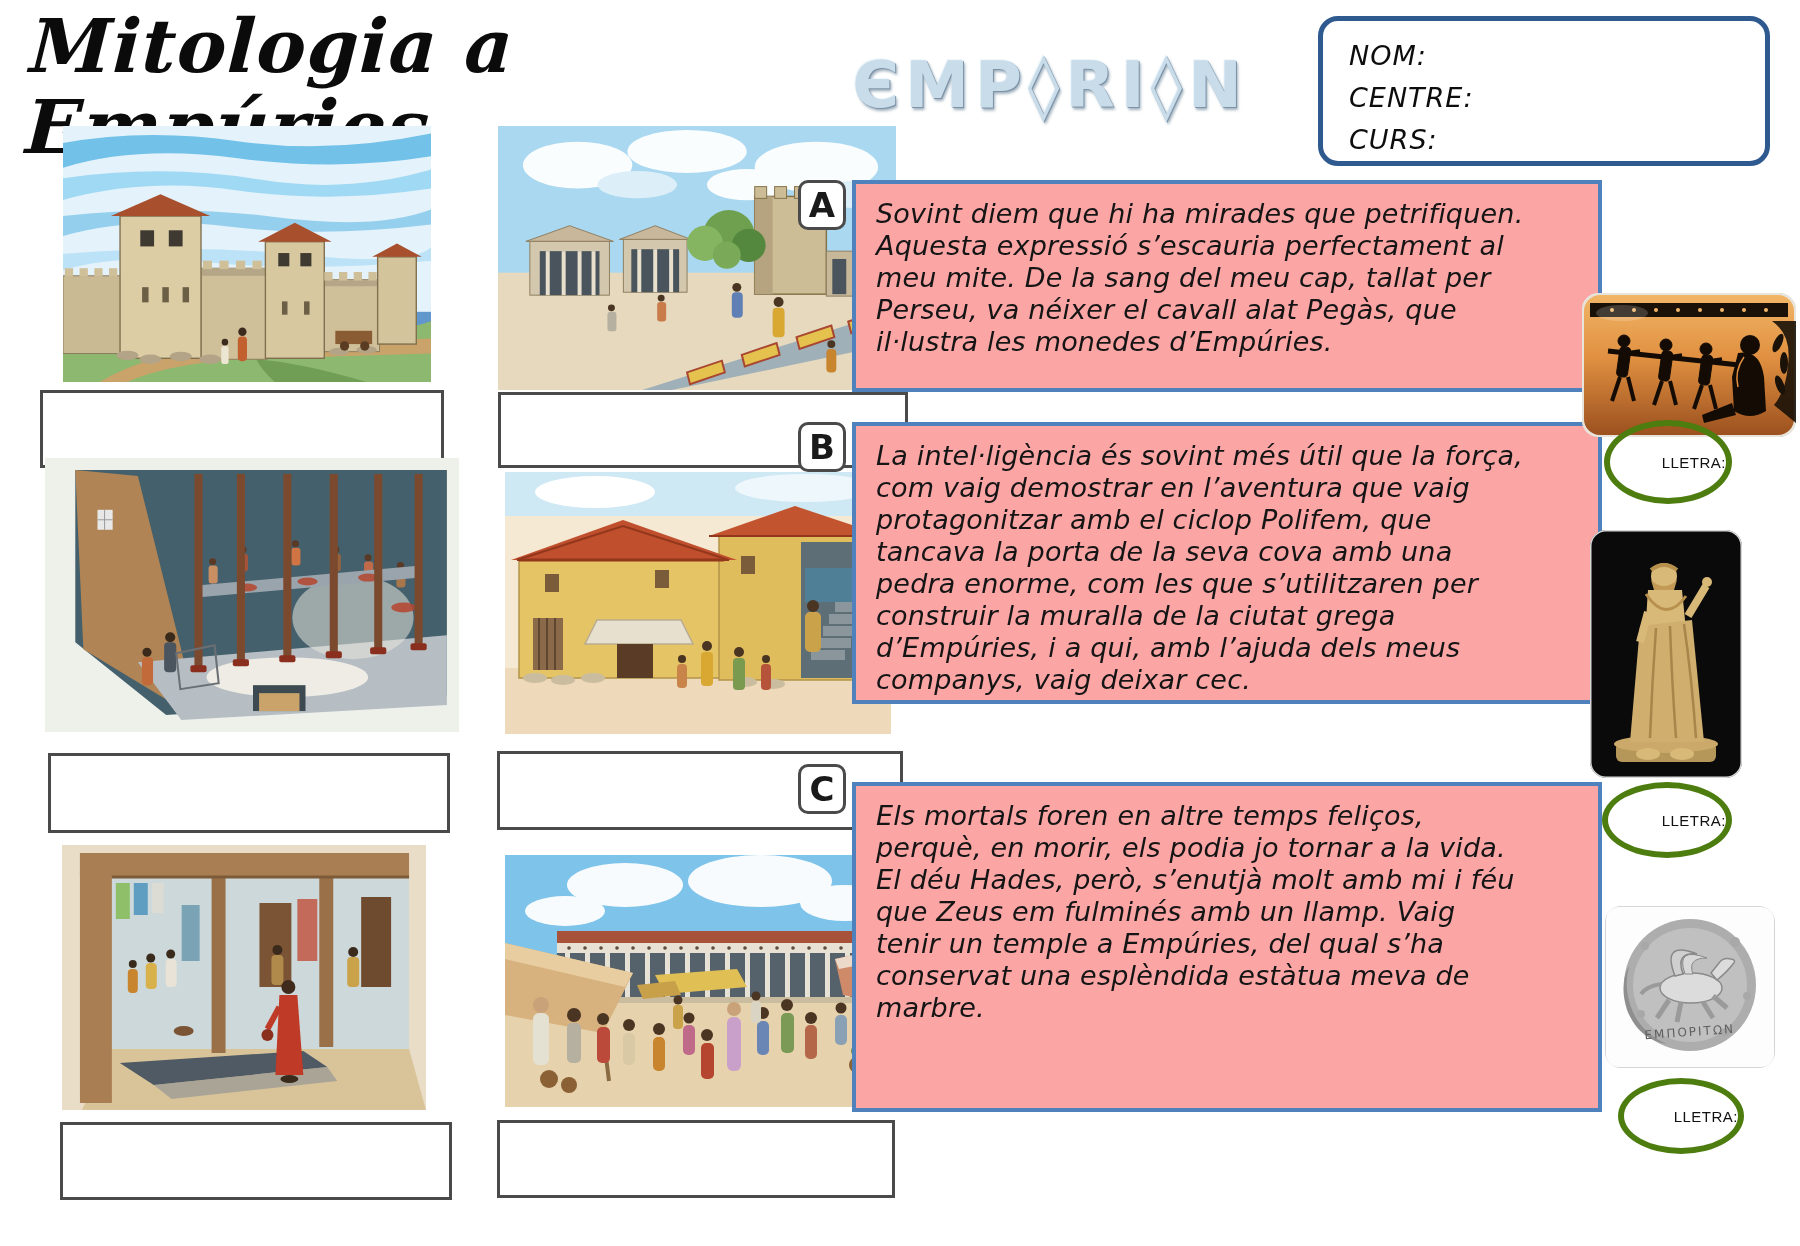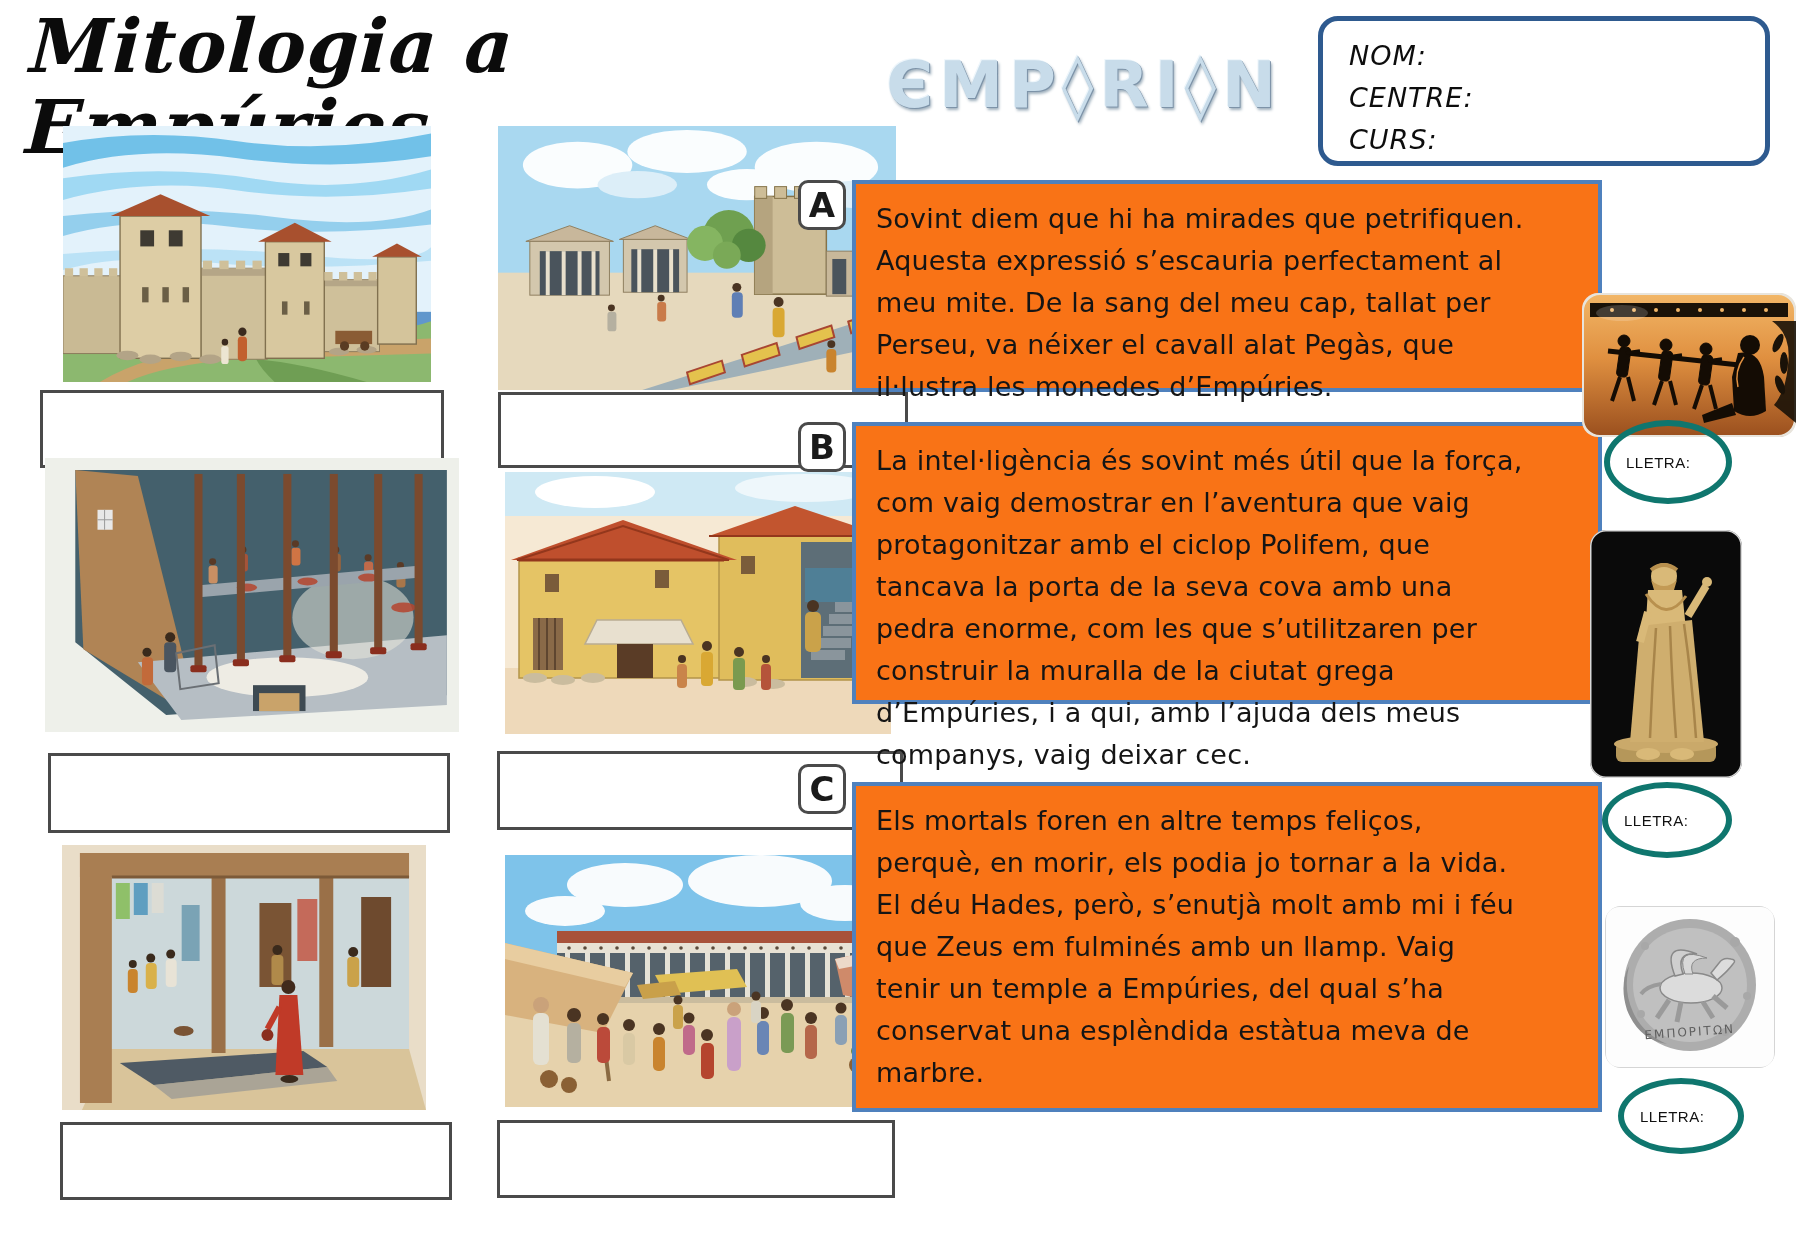--- a/index.html
+++ b/index.html
@@ -3,40 +3,40 @@
 <meta charset="utf-8">
 <style>
   html,body{margin:0;padding:0;background:#ffffff;}
   #page{position:relative;width:1800px;height:1246px;background:#ffffff;overflow:hidden;
         font-family:"DejaVu Sans",sans-serif;color:#111;}
   .abs{position:absolute;}
   
   #title{left:28px;top:6px;width:720px;font-size:74px;line-height:1.1;
          font-family:"DejaVu Serif",serif;font-style:italic;font-weight:700;
          letter-spacing:1px;color:#0b0b0b;transform:skewX(-3deg);}
-  #logo{left:864px;top:48px;width:440px;text-align:center;font-size:64px;font-weight:700;
+  #logo{left:830px;top:48px;width:440px;text-align:center;font-size:64px;font-weight:700;
         letter-spacing:6px;color:#c8dcea;
         text-shadow:1px 1px 0 #7d93a8,2px 3px 3px #9fb0bd,-1px -1px 0 #eef6fb;}
   #namebox{left:1318px;top:16px;width:452px;height:150px;border:5px solid #2e5a8f;
            border-radius:20px;background:#fff;box-sizing:border-box;padding:14px 0 16px 26px;}
   .namerow{font-size:27px;font-style:italic;font-weight:500;letter-spacing:1px;
            height:42px;line-height:42px;color:#0d0d0d;}
   
   .ansbox{background:#fff;border:3px solid #4a4a4a;box-sizing:border-box;}
   .ill{overflow:hidden;}
   .ill svg{width:100%;height:100%;display:block;}
   
   .badge{width:48px;height:50px;border:3px solid #4a4a4a;border-radius:10px;background:#fff;
          box-sizing:border-box;text-align:center;font-size:34px;line-height:44px;
          font-weight:600;color:#1a1a1a;}
-  .passage{border:4px solid #4f81bd;background:#f97316;box-sizing:border-box;
-           padding:14px 18px 0 20px;font-size:27px;line-height:42px;
+  .passage{border:4px solid #4f81bd;background:#fca5a5;box-sizing:border-box;
+           padding:14px 18px 0 20px;font-size:27px;line-height:32px;font-style:italic;
            letter-spacing:.2px;color:#151515;white-space:pre-line;}
-  .lletra{border:6px solid #0f766e;border-radius:50%;box-sizing:border-box;background:transparent;
-          display:flex;align-items:center;padding-left:16px;}
+  .lletra{border:6px solid #4d7c0f;border-radius:50%;box-sizing:border-box;background:transparent;
+          display:flex;align-items:center;padding-left:16px;justify-content:flex-end;}
   .lletra span{font-size:15px;font-style:normal;letter-spacing:.5px;color:#111;
                font-family:"Liberation Sans",sans-serif;}
   .artifact{border-radius:16px;overflow:hidden;}
 </style>
 </head>
 <body>
 
 <div id="page">
 
   <div id="title" class="abs">Mitologia a Empúries</div>

